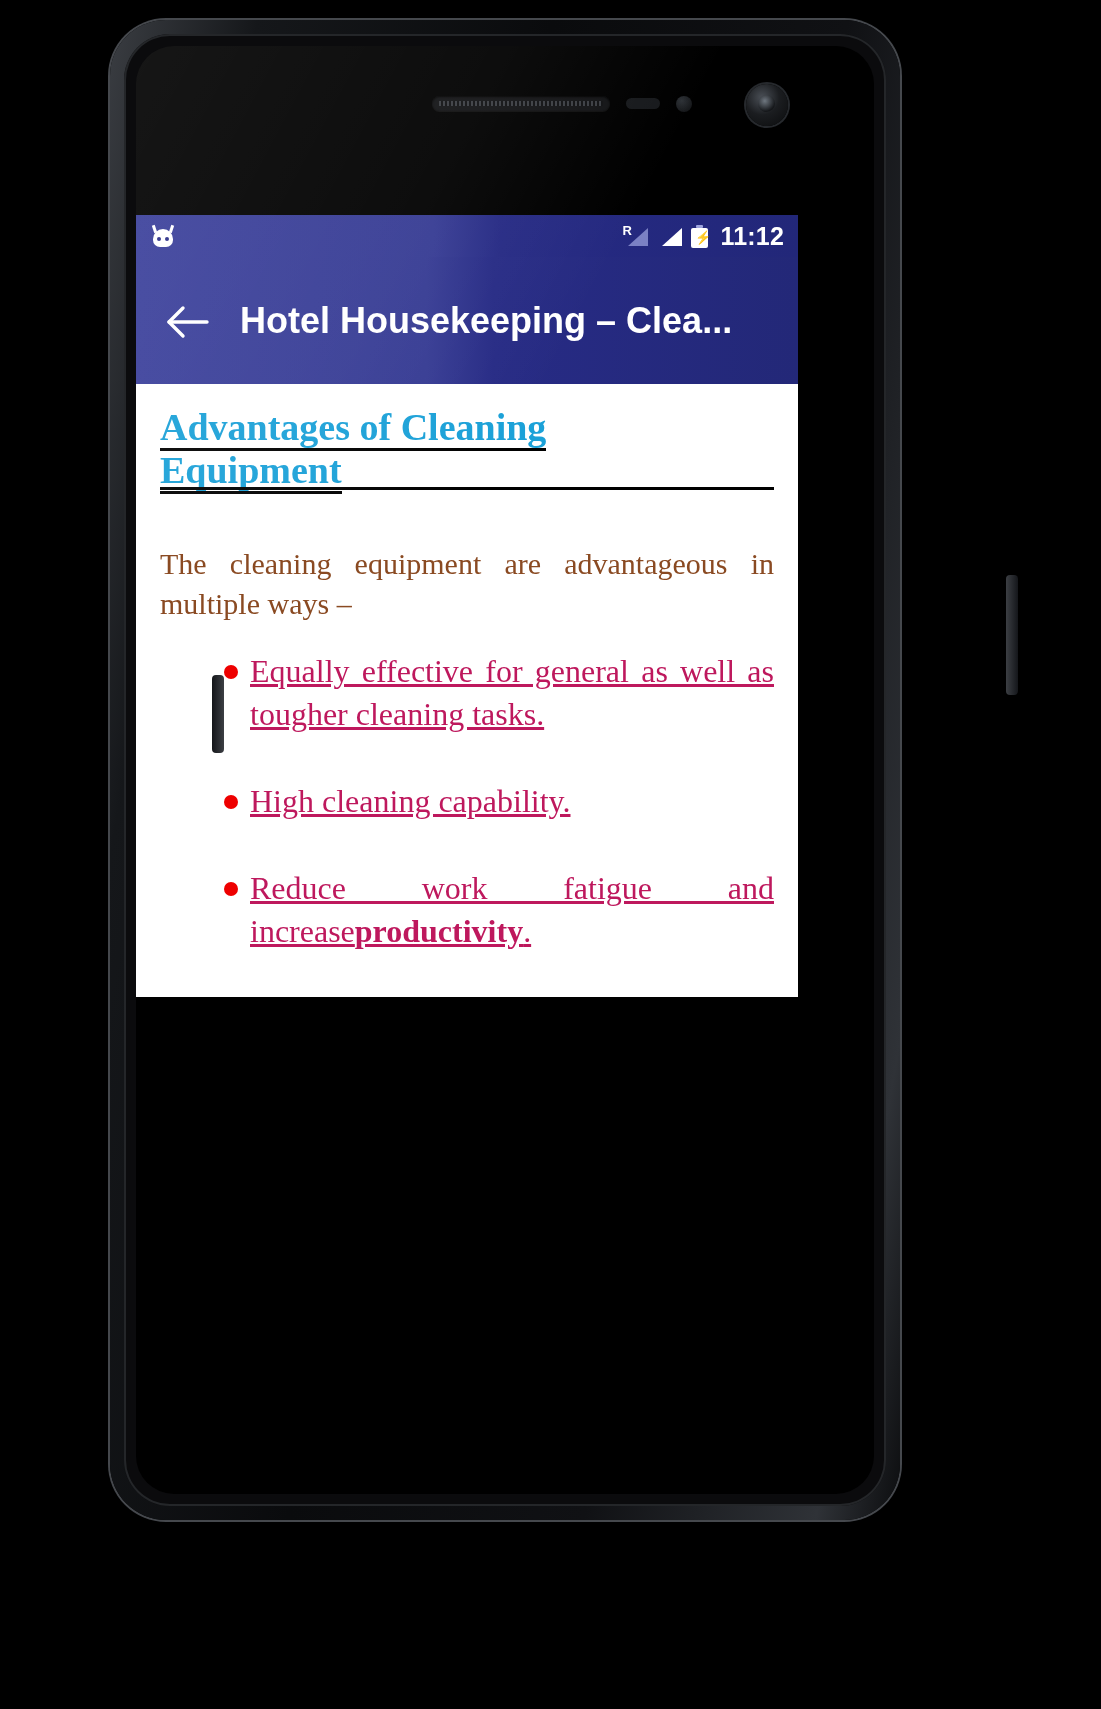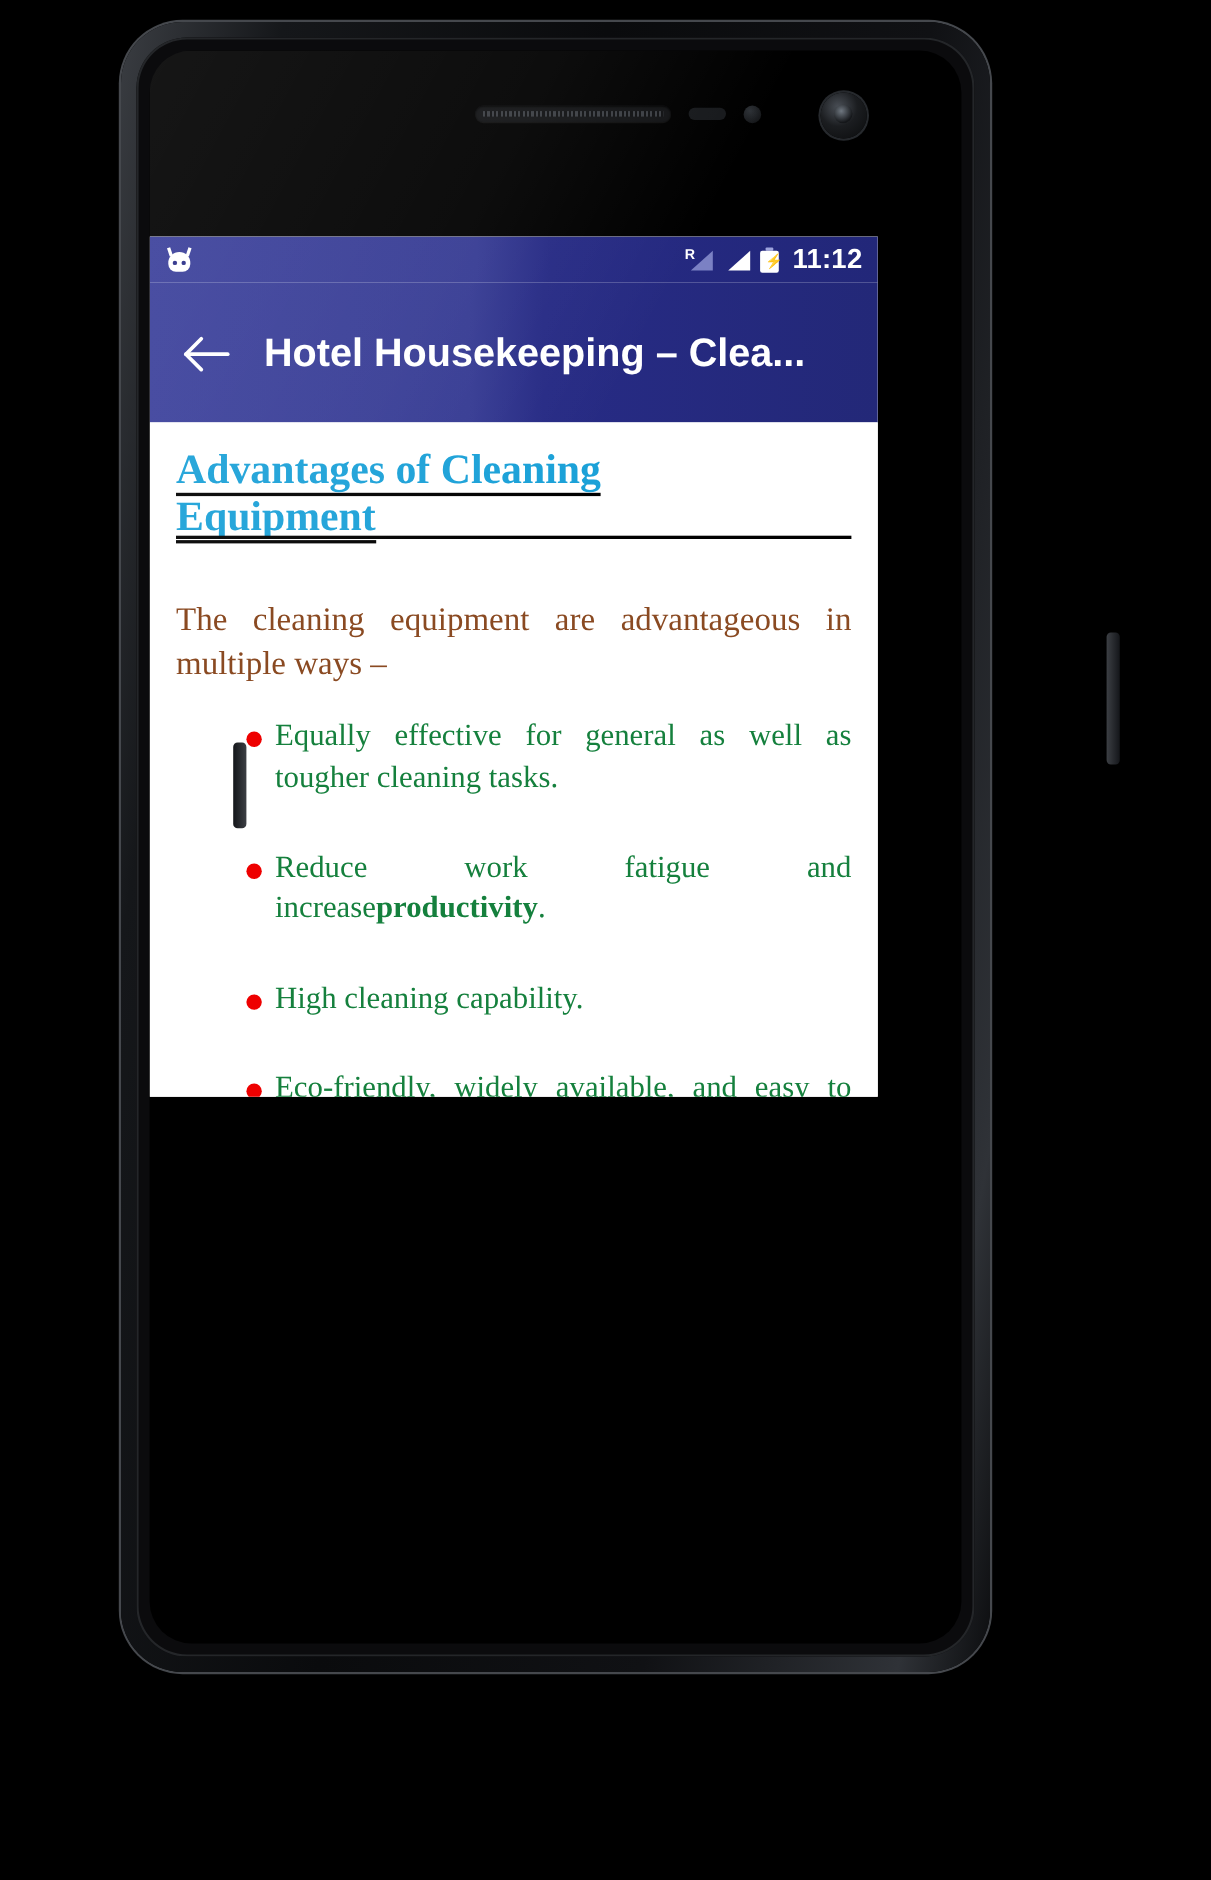--- a/index.html
+++ b/index.html
@@ -86,22 +86,22 @@
   
   .content{position:relative;background:#fff;height:945px;padding:22px 24px 0 24px;
            box-sizing:border-box;overflow:hidden;}
   .heading{font-family:"Liberation Serif",serif;font-weight:bold;font-size:38px;
            color:#1ba1d8;line-height:1.12;margin:0;}
   .heading .u1{border-bottom:3px solid #000;display:inline;}
   .hr-under{border:0;border-top:3px solid #000;margin:0;width:100%;position:relative;top:-4px;}
   .intro{font-family:"Liberation Serif",serif;font-size:30px;color:#8a4a22;
          text-align:justify;line-height:1.34;margin:50px 0 0 0;}
   ul.adv{list-style:none;margin:26px 0 0 0;padding:0;}
-  ul.adv li{position:relative;font-family:"Liberation Serif",serif;font-size:28px;color:#15803d;
-            text-align:justify;line-height:1.34;padding-left:90px;margin-bottom:44px;}
+  ul.adv li{position:relative;font-family:"Liberation Serif",serif;font-size:32px;color:#be185d;
+            text-align:justify;line-height:1.34;padding-left:90px;margin-bottom:44px;text-decoration:underline;}
   ul.adv li::before{content:"";position:absolute;left:64px;top:15px;width:14px;height:14px;
             border-radius:50%;background:#ee0000;}
   ul.adv li b{font-weight:bold;}
 
   
   .footer-strip{position:absolute;left:0;bottom:0;width:662px;height:95px;background:#f7f7f7;
                 border-top:1px solid #e6e6e6;}
 </style>
 </head>
 <body>
@@ -159,22 +159,22 @@
         <div class="heading" style="color: rgb(27, 161, 216);">
           <span class="u1">Advantages of Cleaning</span><br>
           <span class="u1">Equipment</span>
         </div>
         <hr class="hr-under">
 
         <p class="intro" style="color: rgb(138, 74, 34);">The cleaning equipment are advantageous in multiple ways –</p>
 
         <ul class="adv">
             <li><span>     Equally effective for general as well as tougher cleaning tasks.</span></li>
+            <li><span>High cleaning capability.</span></li>
             <li><span>          Reduce work fatigue and increase</span><b>productivity</b><span>.</span></li>
-            <li><span>High cleaning capability.</span></li>
             <li><span>  Eco-friendly, widely available, and easy to operate.</span></li>
           </ul>
 
         <div class="footer-strip"></div>
       </div>
 
     </div>
 
     <div class="gloss"></div>
   </div>

